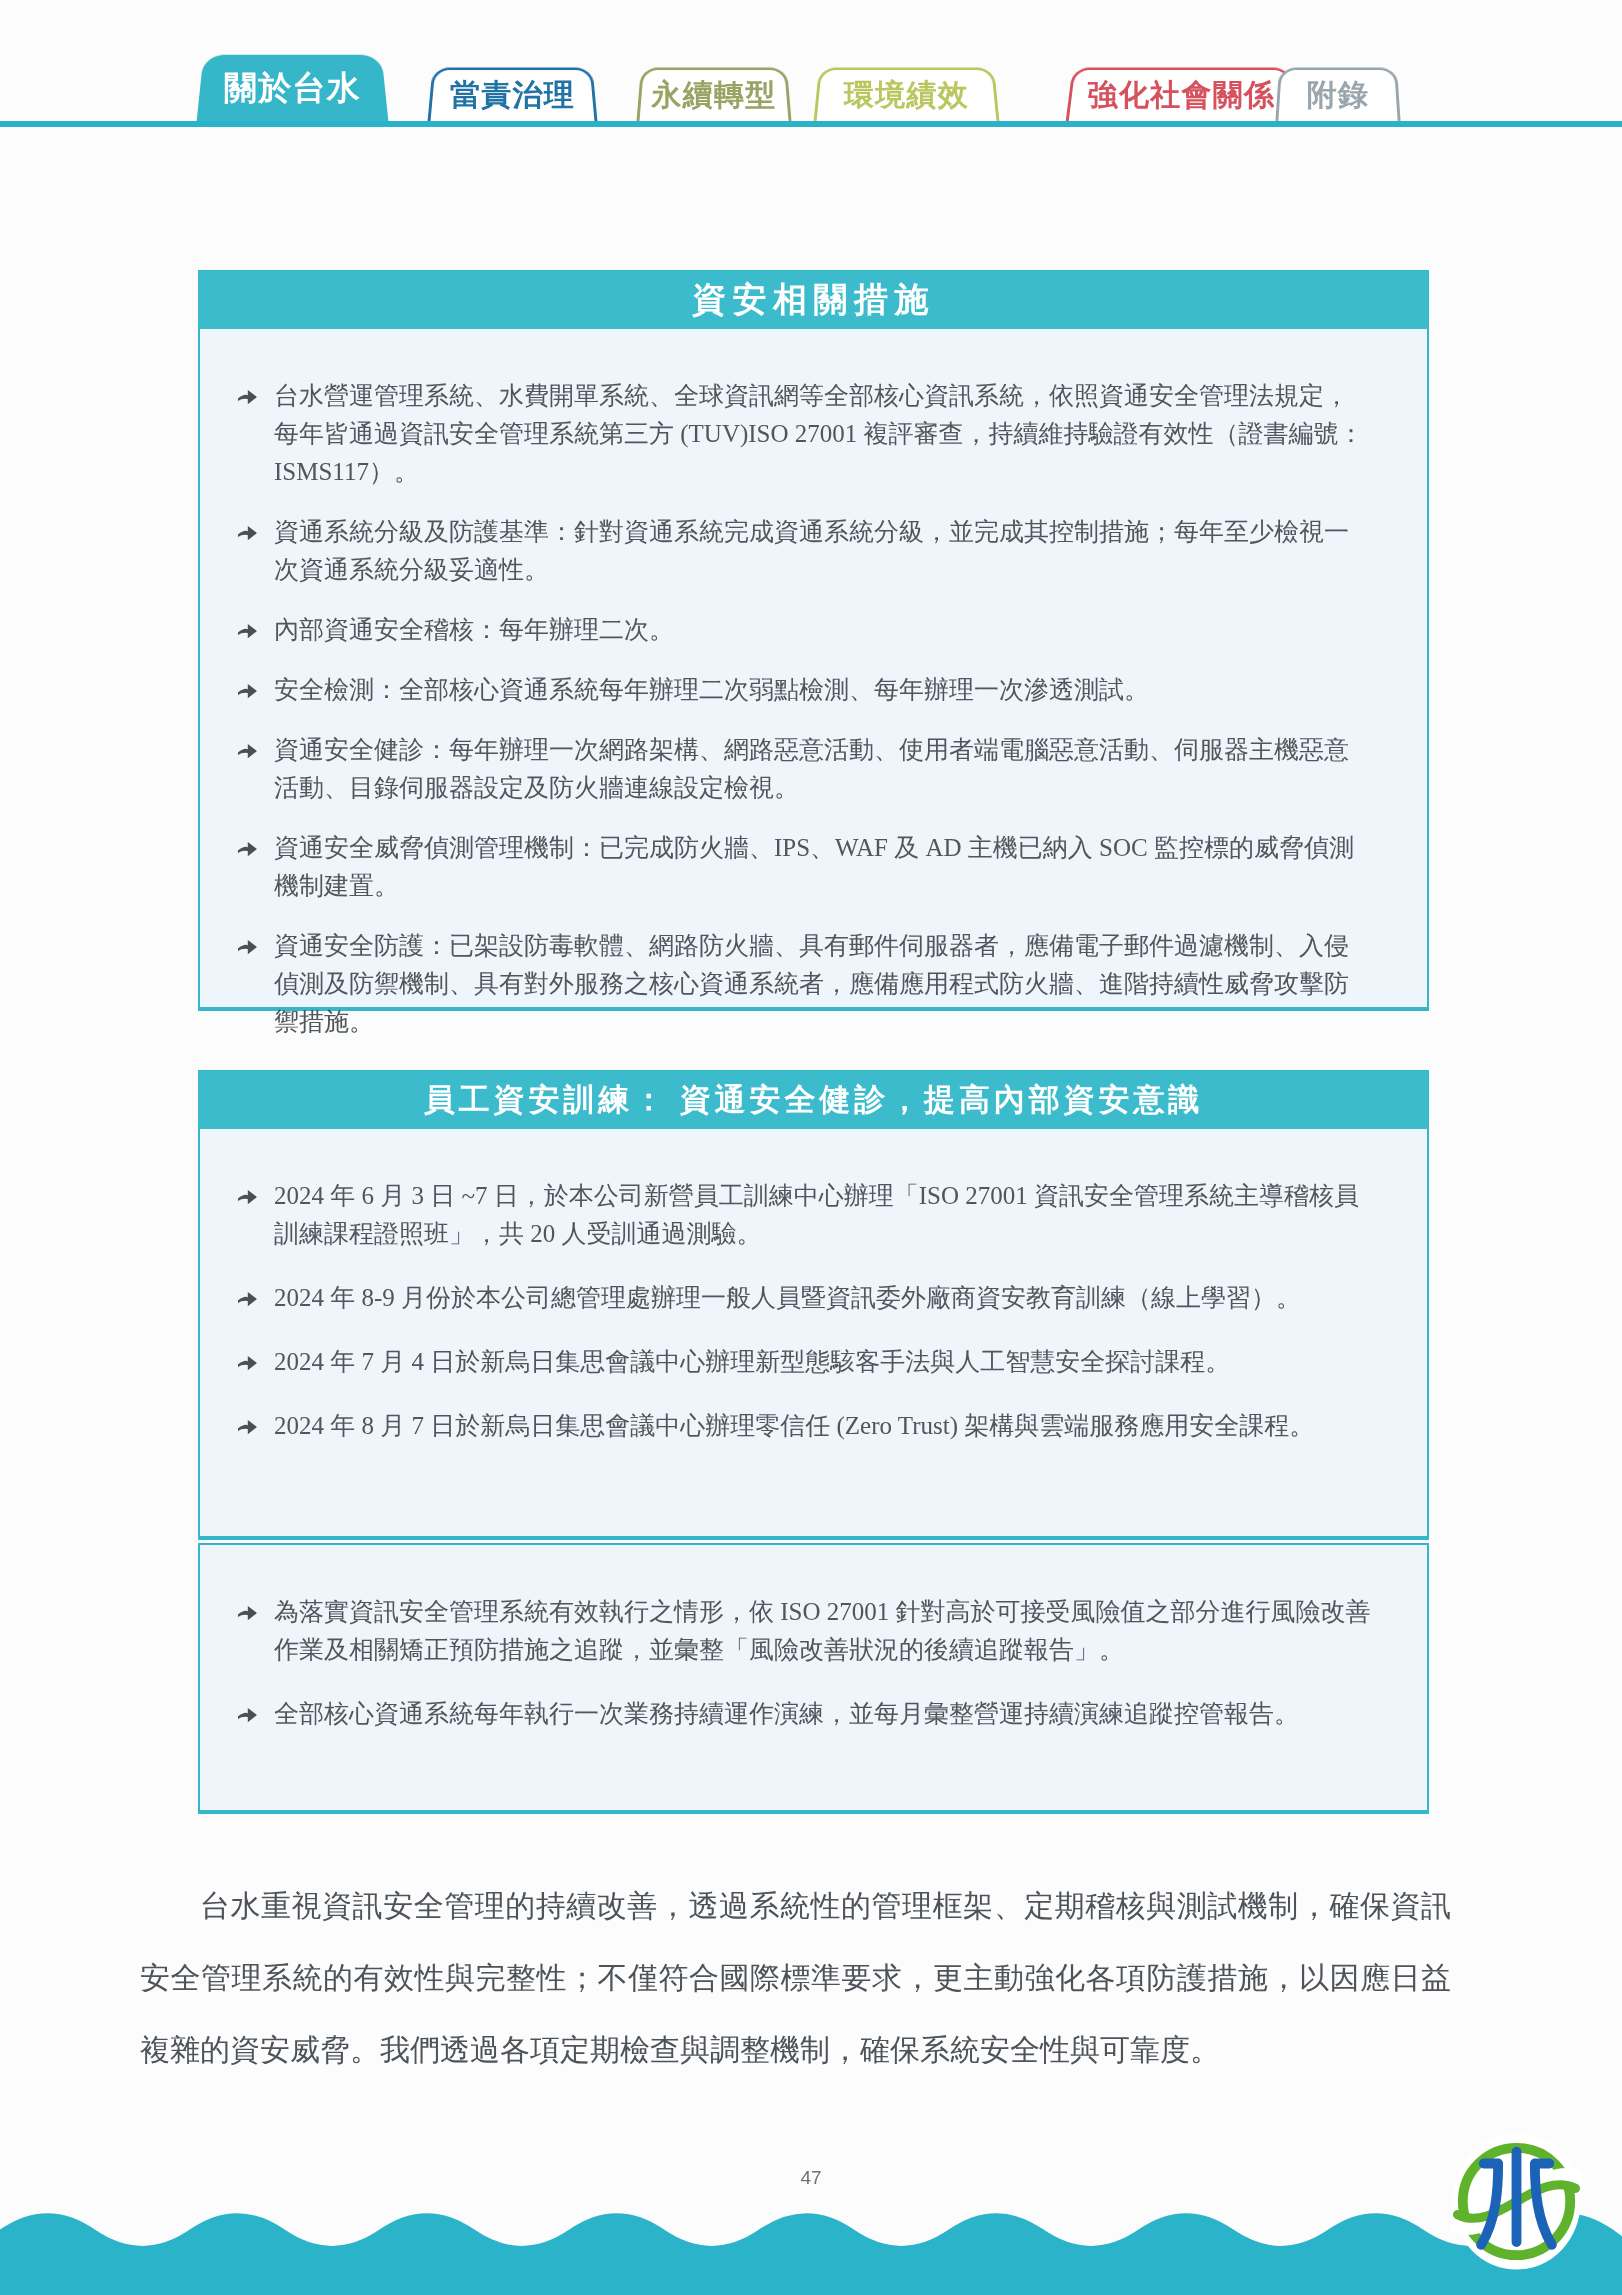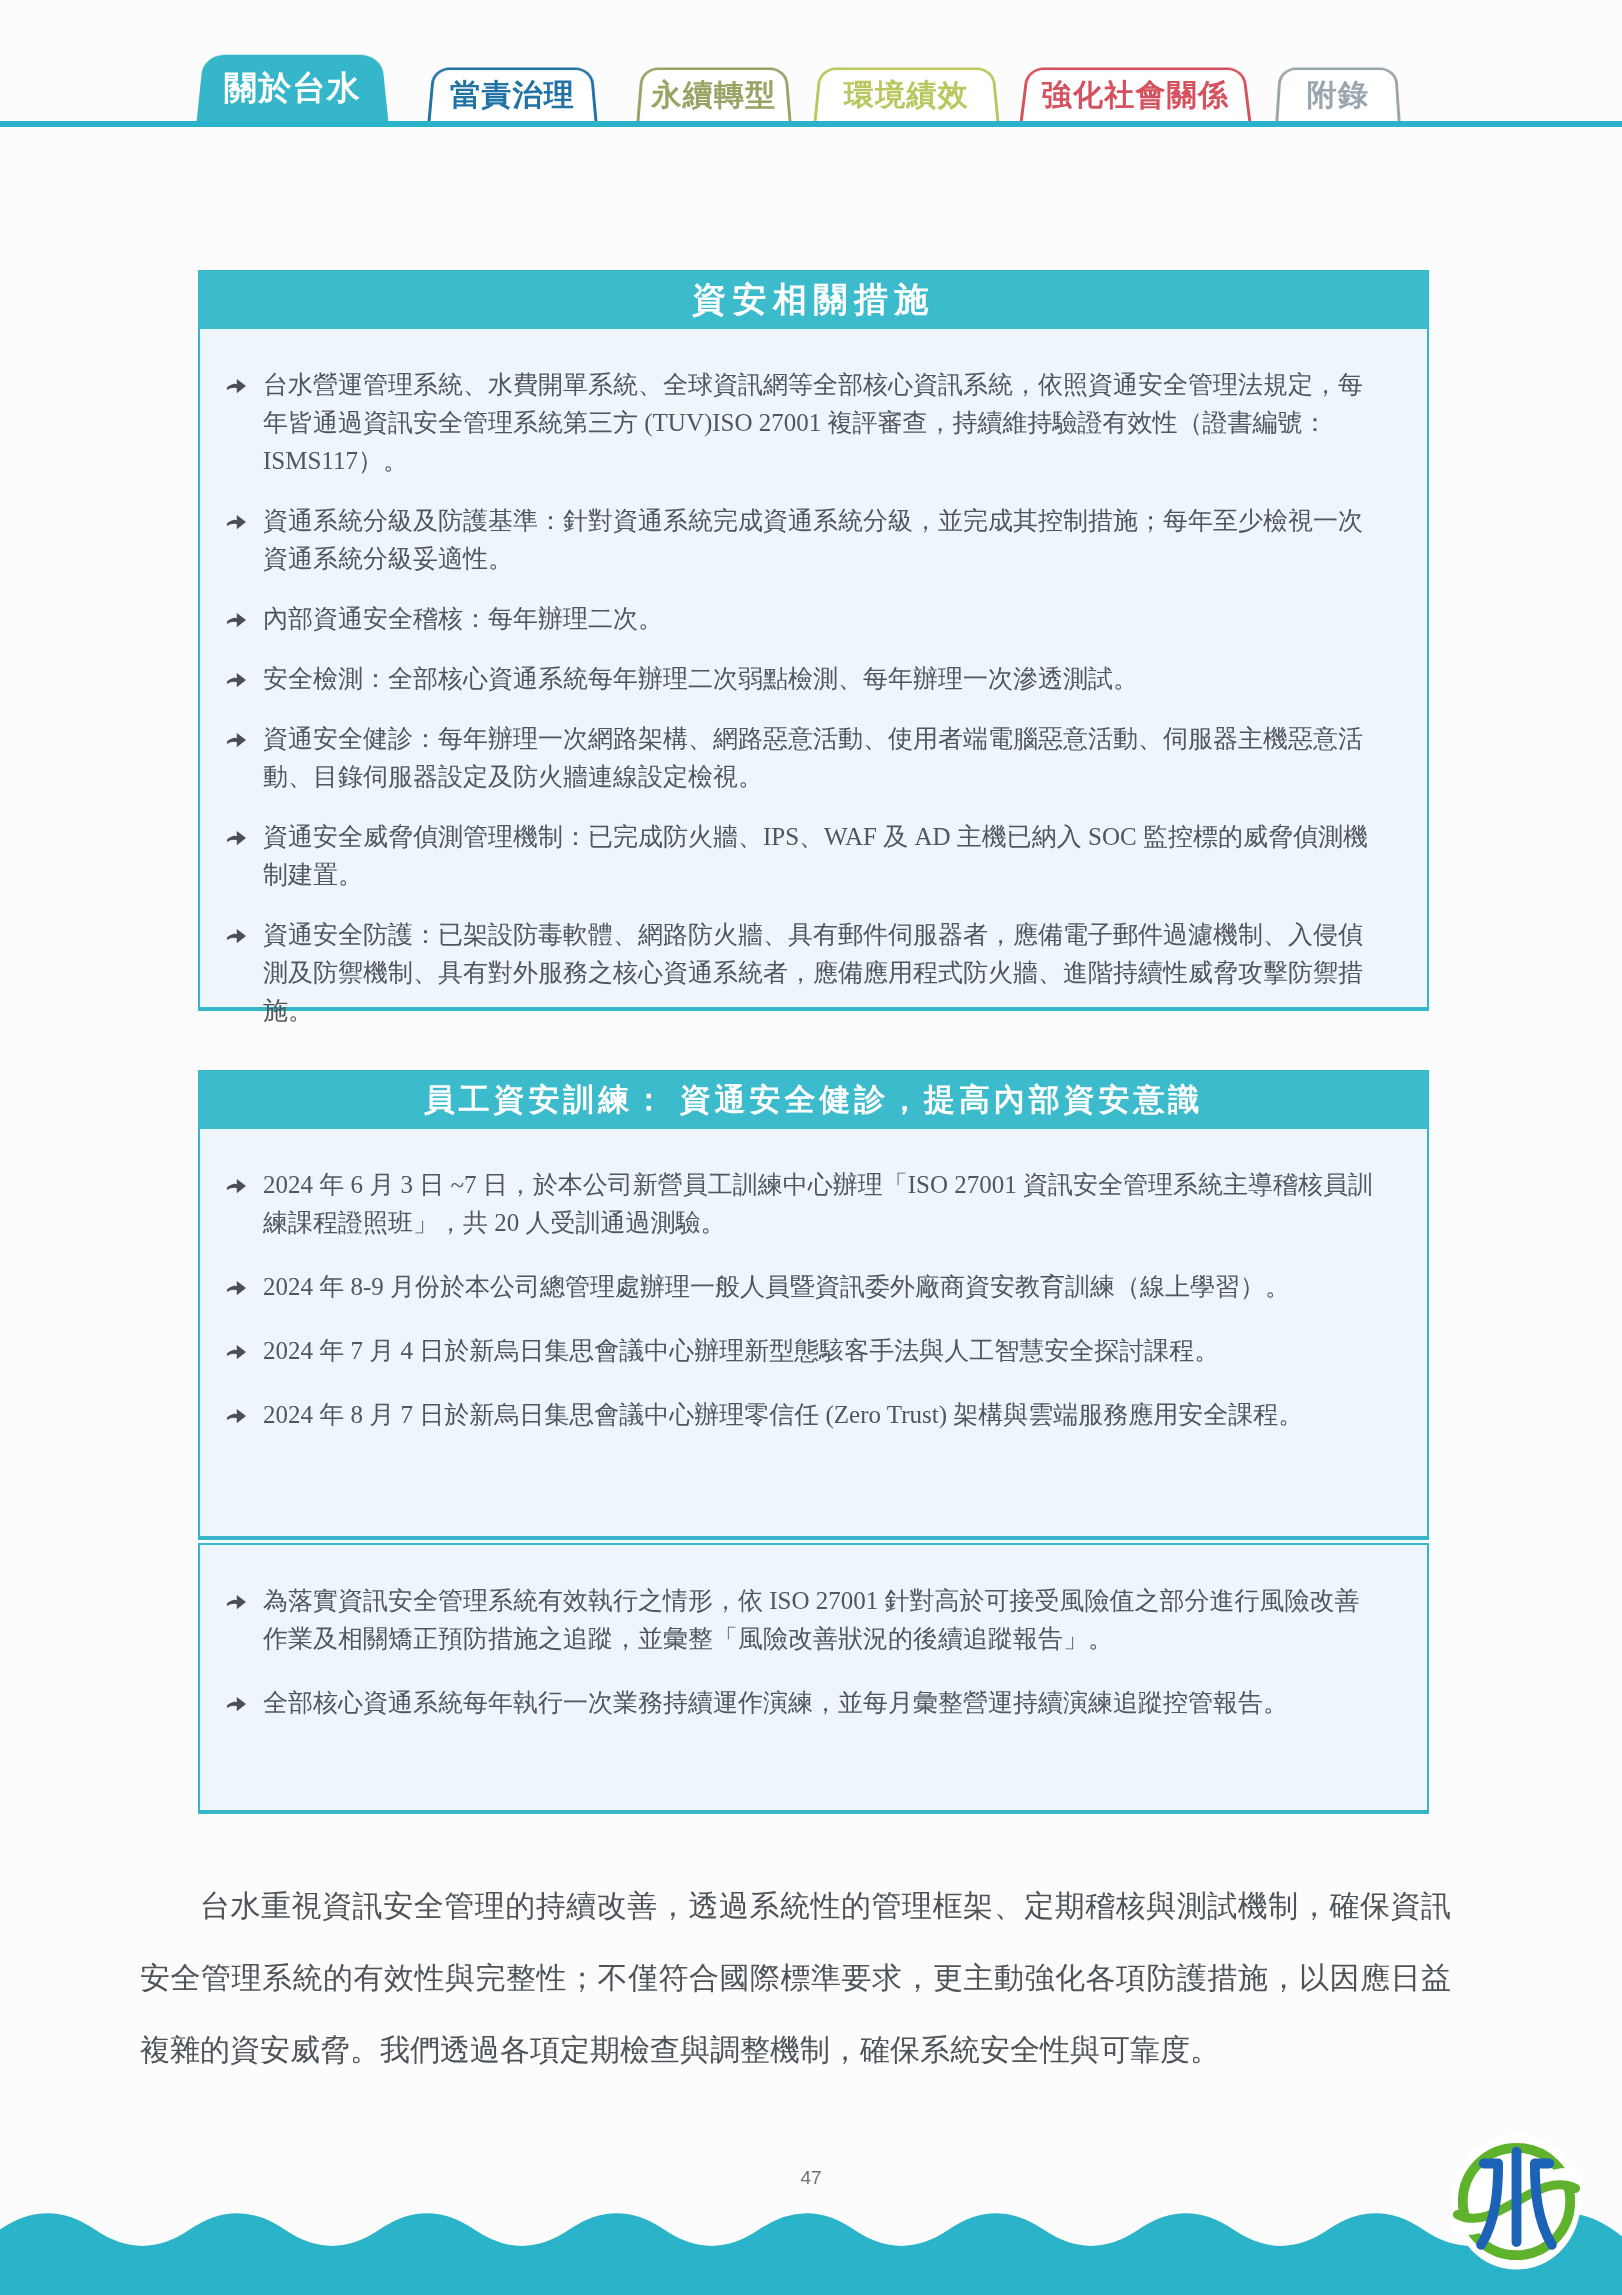--- a/index.html
+++ b/index.html
@@ -33,21 +33,21 @@
     font-family:"Liberation Sans", sans-serif;
     font-weight:bold;font-size:30px;letter-spacing:1.3px;
     color:var(--c);padding-top:2.6px;text-align:center;
   }
   .tab1{left:196px;width:193px;height:80px;--c:#35b6c9;}
   .tab1 .shape{background:#35b6c9;border:none;border-radius:22px 22px 0 0;}
   .tab1 .tl{color:#ffffff;font-size:33px;}
   .tab2{left:427px;width:171px;height:65px;--c:#2173a5;}
   .tab3{left:636px;width:156px;height:65px;--c:#97a464;}
   .tab4{left:813px;width:187px;height:65px;--c:#b9c75e;}
-  .tab5{left:1019px;width:233px;height:65px;text-decoration:underline;--c:#d5515e;}
+  .tab5{left:1065px;width:233px;height:65px;text-decoration:underline;--c:#d5515e;}
   .tab6{left:1275px;width:126px;height:65px;--c:#9aa6ad;}
 
   
   .box{
     position:absolute;left:198px;width:1231px;
     background:#eef5fb;
     border:2.6px solid #35b6c9;
     border-bottom-width:4.6px;
     box-sizing:border-box;
   }
@@ -57,21 +57,21 @@
   .band{
     background:#3cbbcd;color:#ffffff;
     display:flex;align-items:center;justify-content:center;
     font-weight:bold;letter-spacing:6.5px;
     font-size:34px;
   }
   .box1 .band{height:58px;margin:-0.7px -0.7px 0 -0.7px;}
   .box2 .band{height:58px;margin:-0.7px -0.7px 0 -0.7px;font-size:31px;letter-spacing:3.9px;}
   .box3 .band{height:55px;margin:-0.7px -0.7px 0 -0.7px;}
 
-  ul.bullets{list-style:none;margin:7px;padding:30px 37px 0 18px;}
+  ul.bullets{list-style:none;margin:18px;padding:30px 37px 0 18px;}
   .box1 ul.bullets li{margin-bottom:22px;}
   .box2 ul.bullets li{margin-bottom:26px;}
   .box3 ul.bullets li{margin-bottom:26px;}
   ul.bullets li{
     display:flex;align-items:flex-start;
     color:#4f565c;font-size:25px;line-height:1.52;
   }
   .arrow{width:23.6px;height:23.6px;flex:none;margin:6.5px 14.4px 0 0;}
 
   

